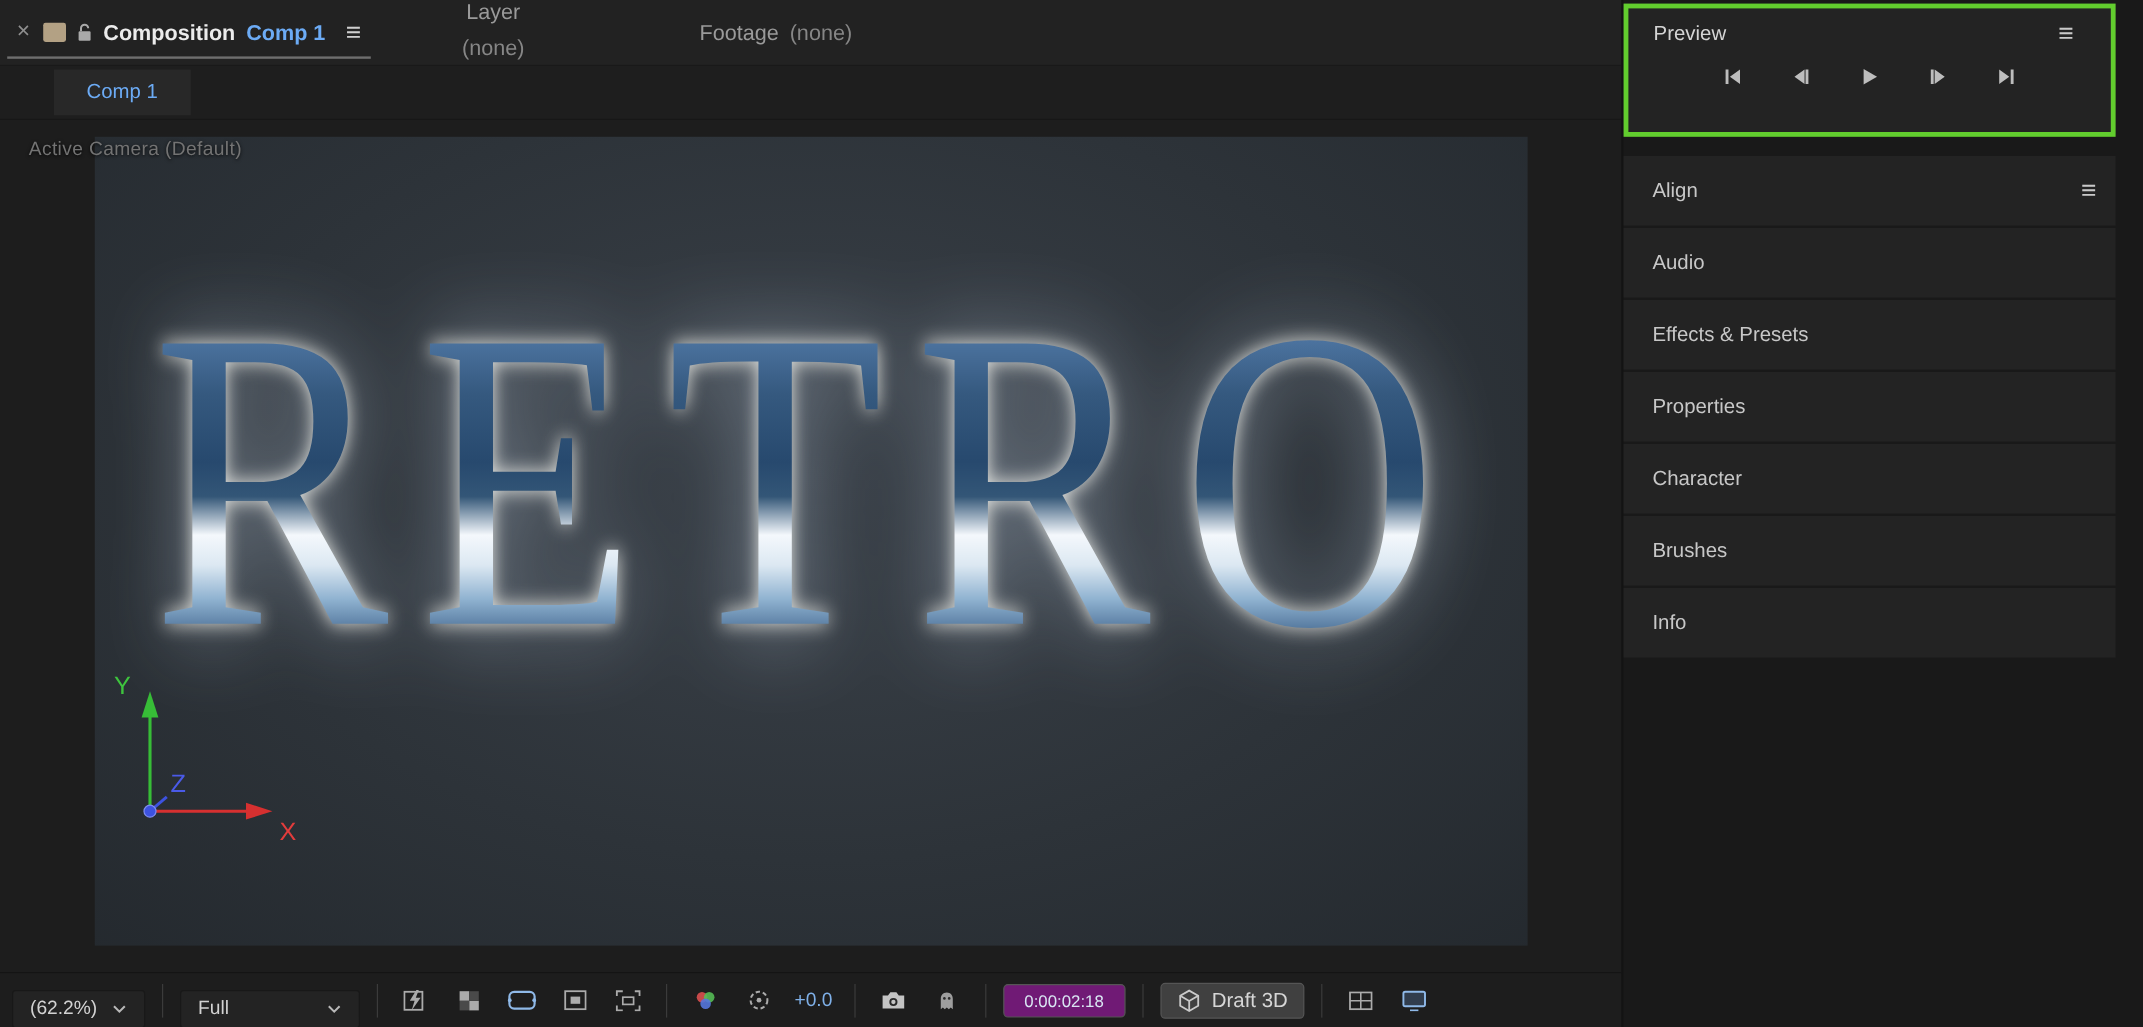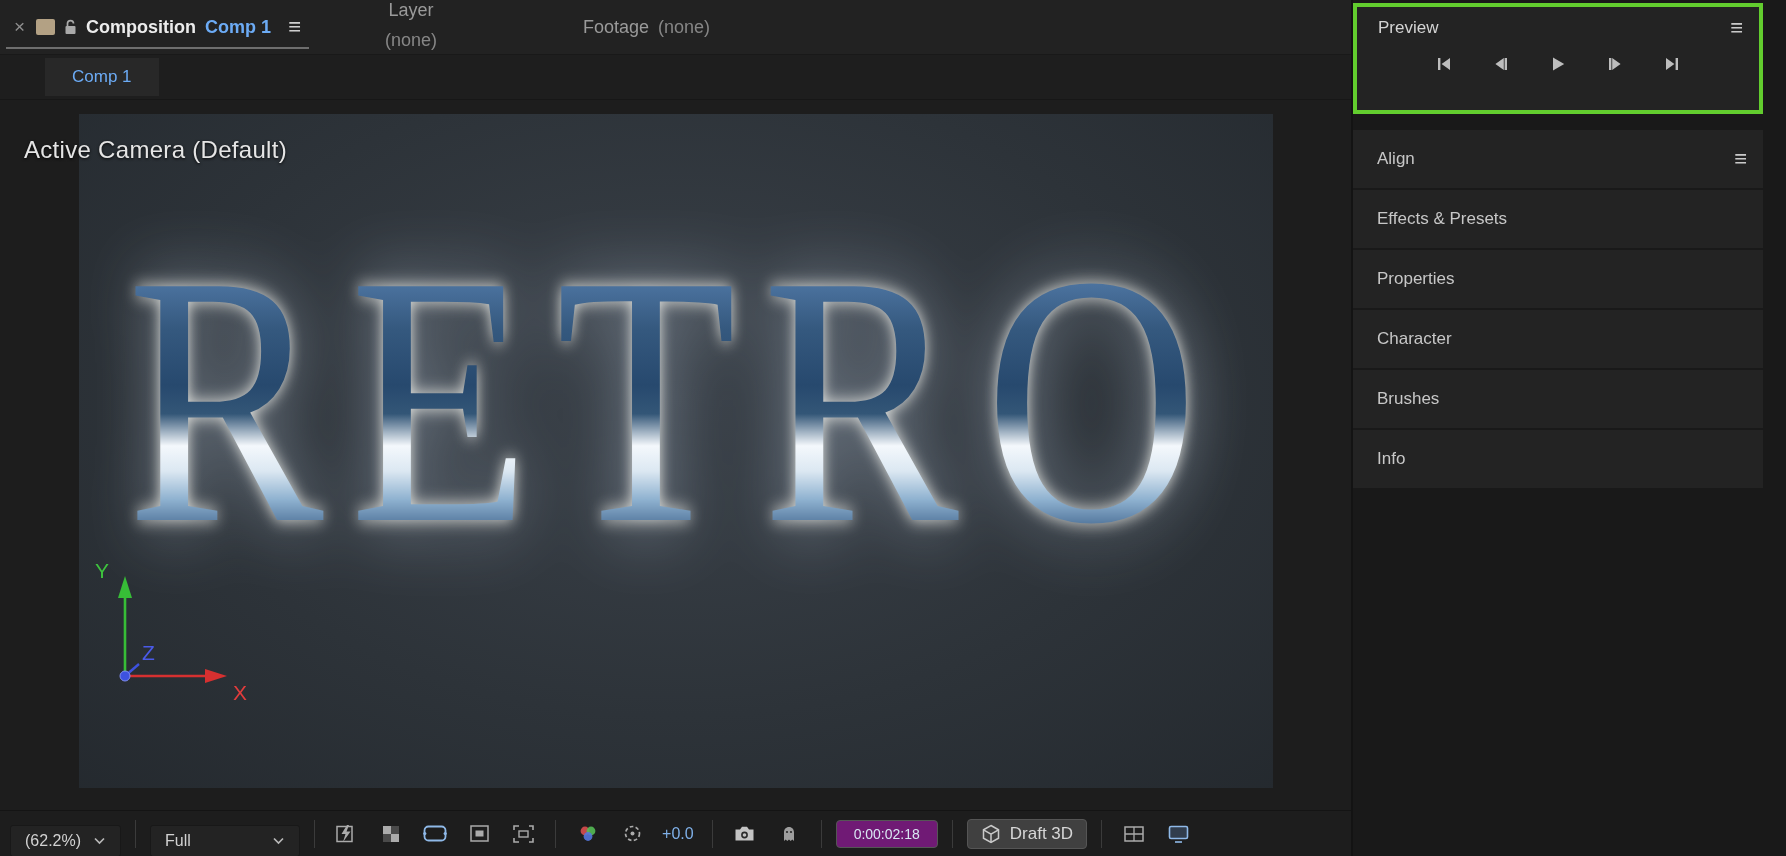--- a/index.html
+++ b/index.html
@@ -41,36 +41,36 @@
     transform: translateX(-50%) scaleY(1.21);
     transform-origin: 50% 50%;
     font-family: "Liberation Serif", serif;
     font-size: 295px; line-height: 1; letter-spacing: 26px; white-space: nowrap;
     background: linear-gradient(180deg,
       #a8c0d8 0%, #527aa8 14%, #35597f 30%, #27496e 46%, #335677 54%,
       #f4f8fc 63%, #dce8f2 70%, #8fb2d0 78%, #3c6089 88%, #2b4c70 100%);
     -webkit-background-clip: text; background-clip: text; color: transparent;
     filter: drop-shadow(0 0 7px rgba(255,255,248,0.85)) drop-shadow(0 0 30px rgba(215,232,255,0.45));
   }
-  .camera-label { position: absolute; left: 24px; top: 36px; font-size: 24px; color: #e5e5e5; letter-spacing: .3px; text-shadow: 0 1px 3px rgba(0,0,0,.85); }
+  .camera-label { position: absolute; left: 24px; top: 16px; font-size: 16px; color: #737373; letter-spacing: .3px; text-shadow: 0 1px 3px rgba(0,0,0,.85); }
   .axis-gizmo { position: absolute; left: 0; top: 428px; }
 
   
   .toolbar { height: 46px; background: #1d1d1d; border-top: 1px solid #141414; display: flex; align-items: center; padding: 0 10px; gap: 8px; font-size: 16px; }
   .tb-box { display: flex; align-items: center; gap: 12px; background: #232323; border: 1px solid #181818; border-radius: 3px; padding: 6px 14px; color: #d2d2d2; cursor: default; margin-top: 14px; }
   .tb-sep { width: 1px; height: 28px; background: #3b3b3b; margin: 0 6px; }
   .tb-icon { width: 36px; height: 30px; display: flex; align-items: center; justify-content: center; border-radius: 3px; cursor: default; }
   .exposure-val { color: #7fb0e8; padding: 0 4px; cursor: default; }
   .time-box { border: 1px solid #555; border-radius: 4px; background: #701a75; padding: 5px 17px; color: #d9e6f3; font-size: 14px; cursor: default; }
   .draft-box { border: 1px solid #555; border-radius: 4px; background: #404040; padding: 4px 13px; display: flex; align-items: center; gap: 9px; color: #d6d6d6; font-size: 17px; cursor: default; }
 
   
   .sidebar { flex: 1; background: #191919; padding: 3px 23px 0 0; }
   .preview-wrap { height: 111px; border: 4px solid #62cd2e; background: #232323; }
-  .preview-header { display: flex; justify-content: space-between; align-items: center; padding: 10px 16px 0 21px; }
+  .preview-header { display: flex; justify-content: space-between; align-items: center; padding: 10px 31px 0 21px; }
   .preview-title { font-size: 17px; color: #d4d4d4; }
   .panel-menu { color: #c9c9c9; font-size: 22px; line-height: 1; cursor: default; }
   .preview-controls { display: flex; justify-content: center; gap: 31px; margin-top: 15px; }
   .pc-btn { width: 26px; height: 20px; display: flex; align-items: center; justify-content: center; cursor: default; }
 
   .panel-stack { margin-top: 16px; display: flex; flex-direction: column; gap: 2px; }
   .panel-row { height: 58px; background: #232323; display: flex; align-items: center; justify-content: space-between; padding: 0 16px 0 24px; font-size: 17px; color: #c7c7c7; cursor: default; }
 
   svg { display: block; }
 </style>
@@ -281,20 +281,23 @@
       </div>
     </div>
   </div>
 
   <div class="panel-stack">
     <div class="panel-row">
       <span>Align</span>
       <span class="panel-menu">≡</span>
     </div>
     <div class="panel-row">
+      <span>Audio</span>
+    </div>
+    <div class="panel-row">
       <span>Effects &amp; Presets</span>
     </div>
     <div class="panel-row">
       <span>Properties</span>
     </div>
     <div class="panel-row">
       <span>Character</span>
     </div>
     <div class="panel-row">
       <span>Brushes</span>

